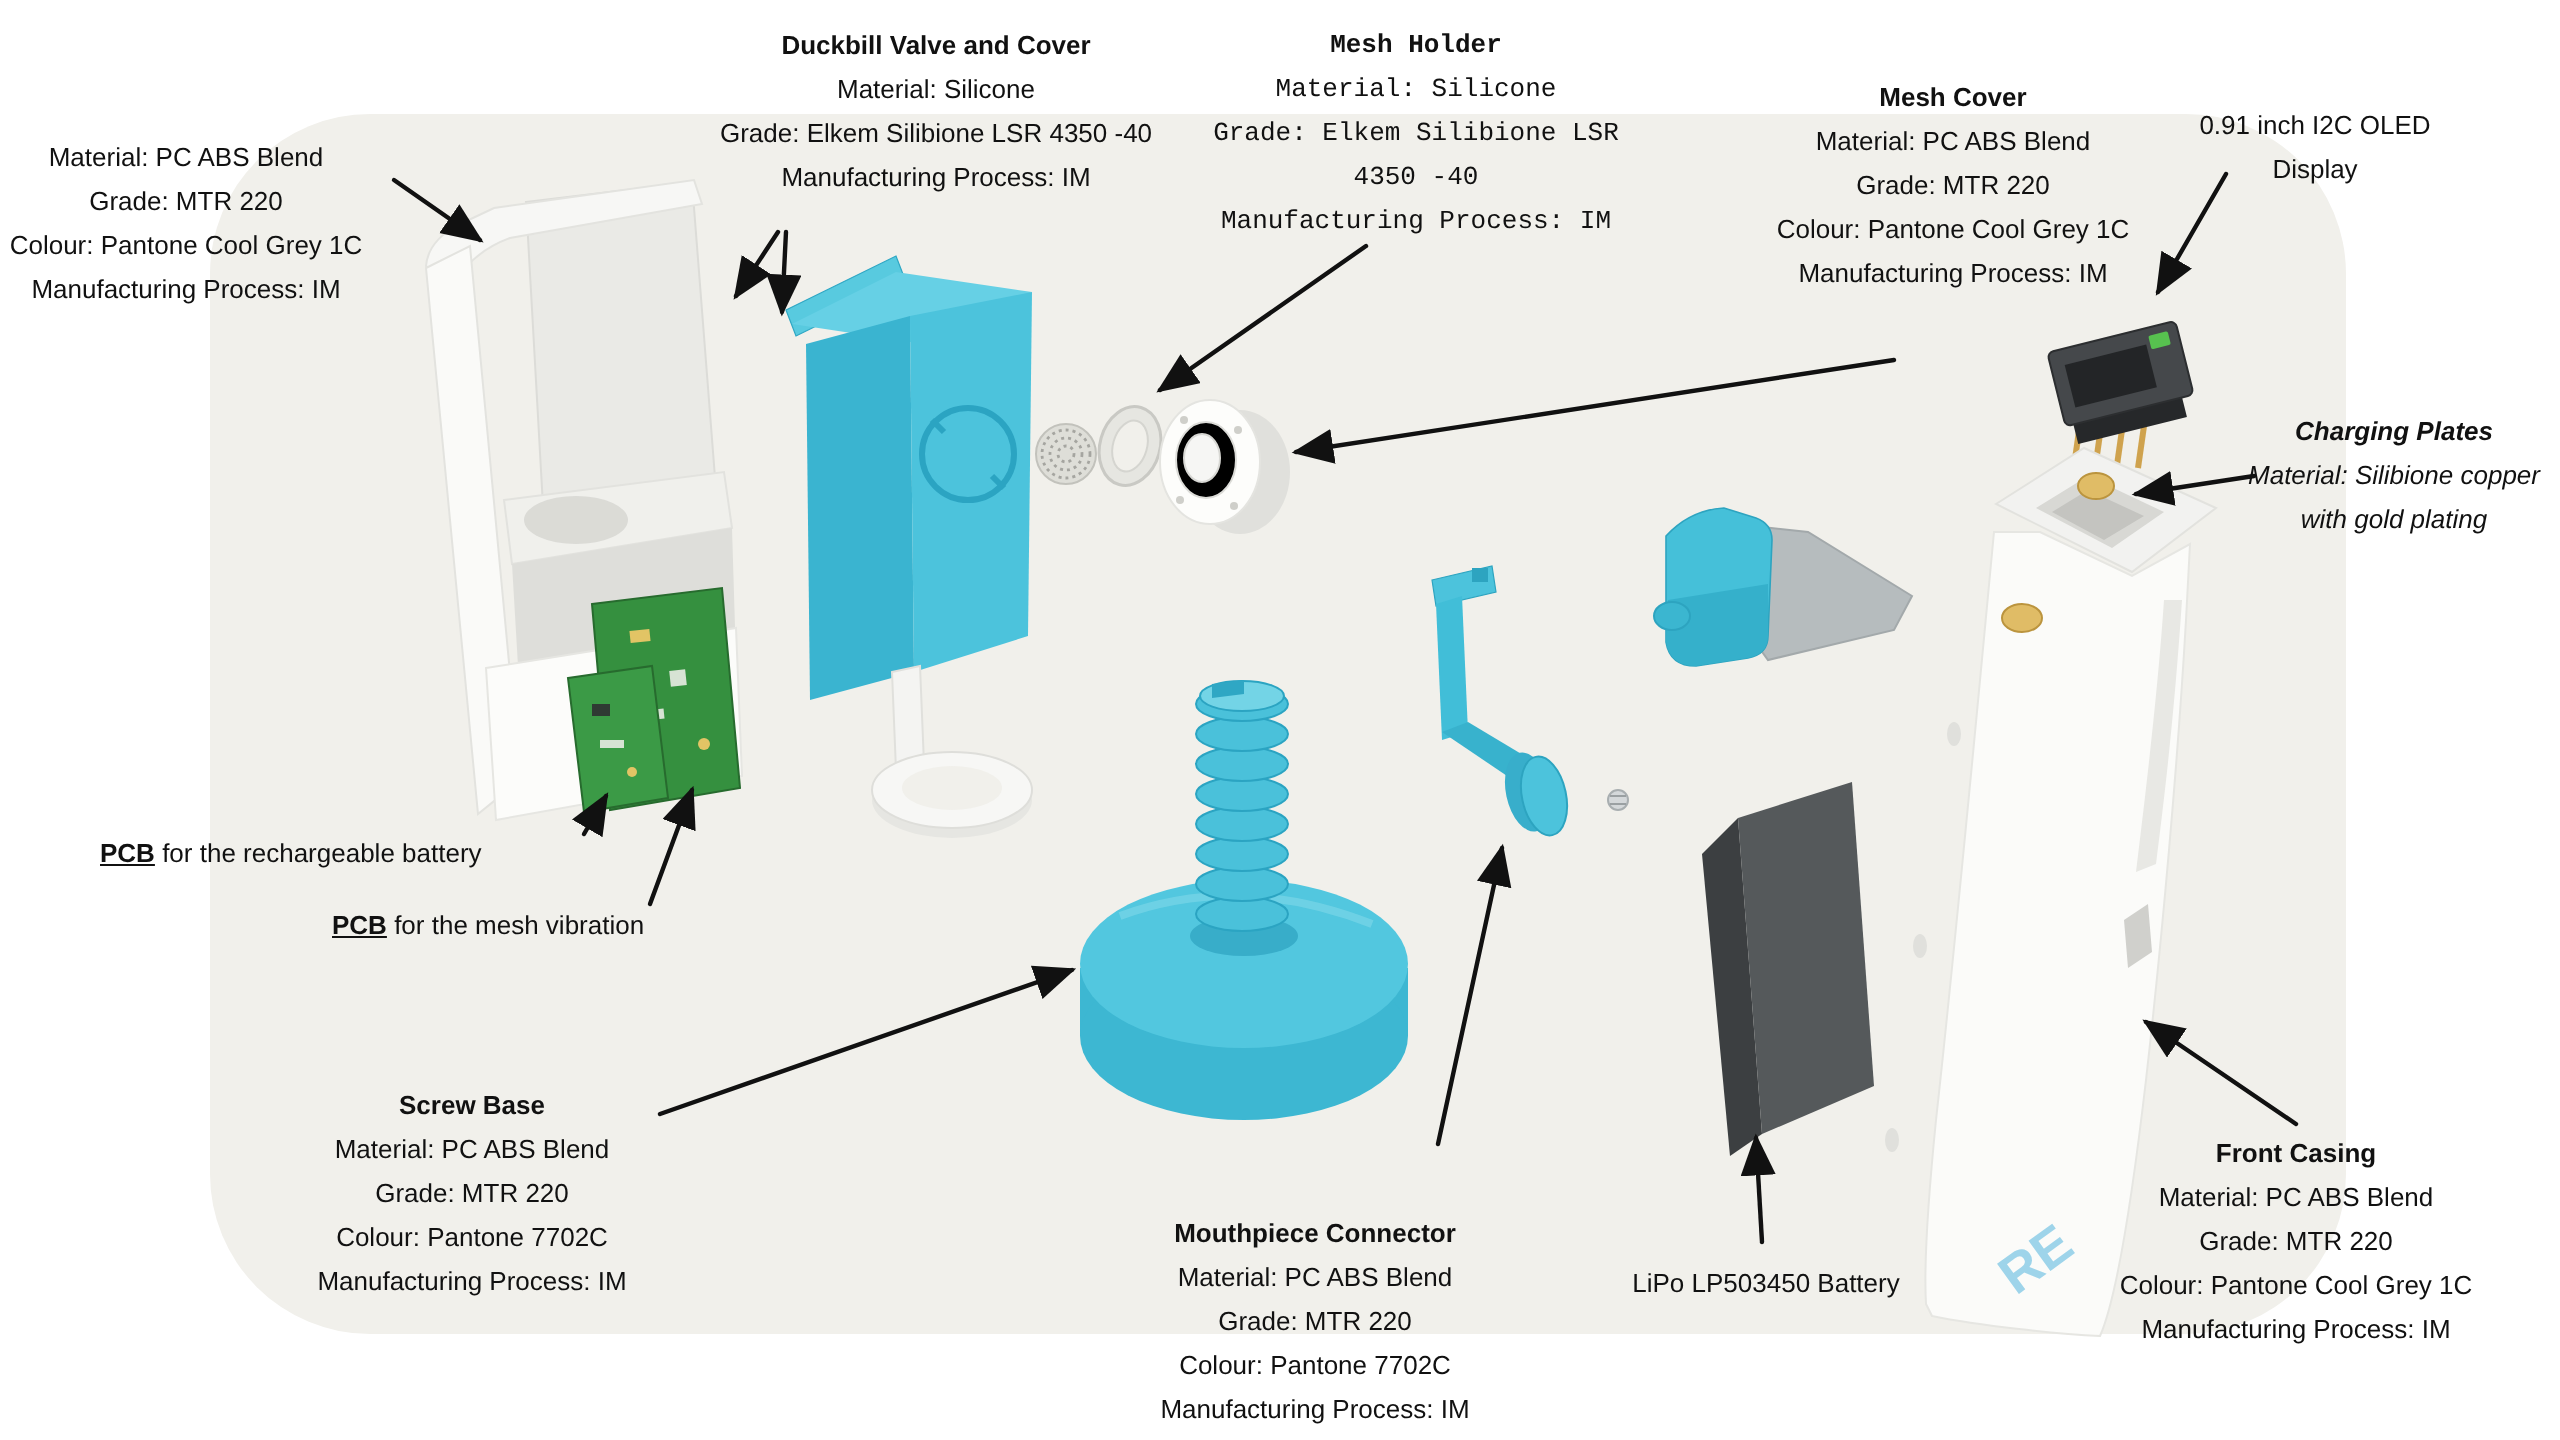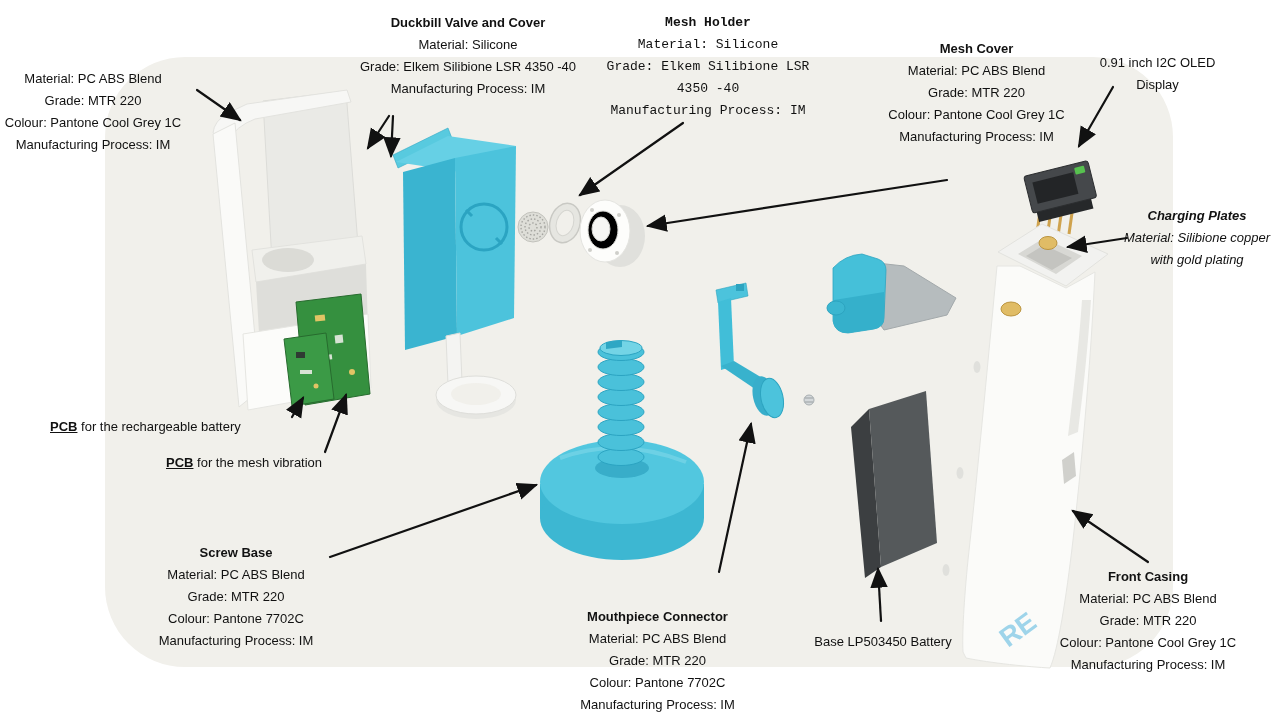--- a/index.html
+++ b/index.html
@@ -259,21 +259,21 @@
   <div class="t">Mouthpiece Connector</div>
   <div>
       <div>Material: PC ABS Blend</div>
       <div>Grade: MTR 220</div>
       <div>Colour: Pantone 7702C</div>
       <div>Manufacturing Process: IM</div>
     </div>
 </div>
 
 <div class="lbl t" style="left:788px;top:631px;width:190px;">
-  <div>Base LP503450 Battery</div>
+  <div>LiPo LP503450 Battery</div>
 </div>
 
 <div class="lbl" style="left:1028px;top:566px;width:240px;">
   <div class="t">Front Casing</div>
   <div>
       <div>Material: PC ABS Blend</div>
       <div>Grade: MTR 220</div>
       <div>Colour: Pantone Cool Grey 1C</div>
       <div>Manufacturing Process: IM</div>
     </div>

